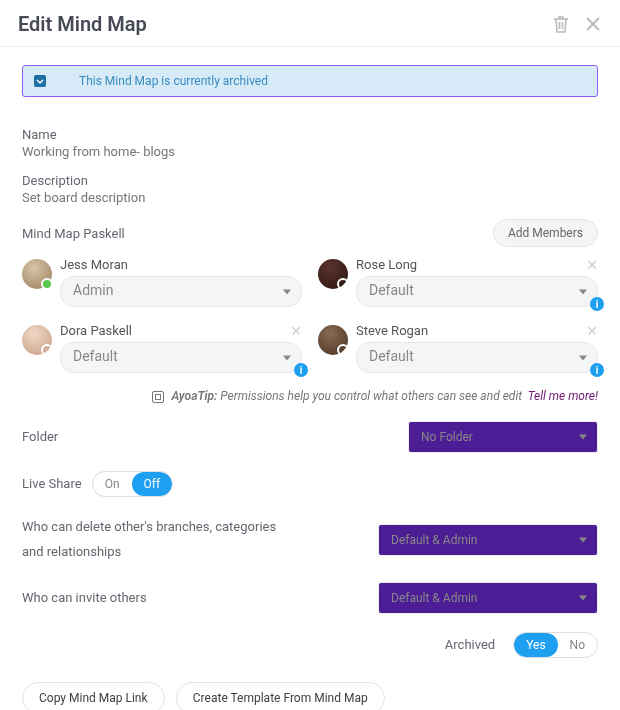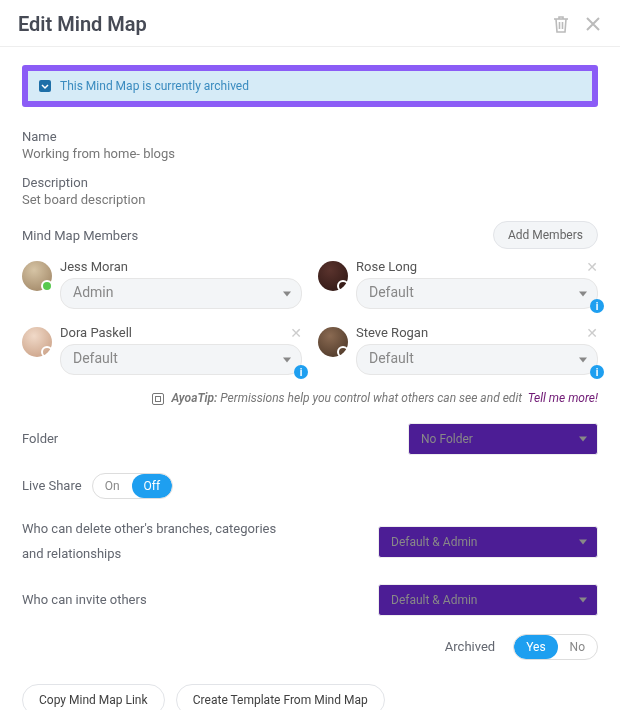--- a/index.html
+++ b/index.html
@@ -1,21 +1,21 @@
 <!DOCTYPE html>
 <html><head>
 <meta charset="utf-8">
 <style>
   * { box-sizing: border-box; margin: 0; padding: 0; font-family: -apple-system, BlinkMacSystemFont, "Segoe UI", Roboto, Helvetica, Arial, sans-serif; }
   body { width: 620px; height: 710px; background: #fff; color: #333; font-size: 13px; }
   .header { display: flex; align-items: center; padding: 12px 18px 10px 18px; border-bottom: 1px solid #eee; }
   .header h1 { font-size: 20px; font-weight: 600; color: #464a55; flex: 1; }
   .header .hicon { color: #bbb; margin-left: 14px; cursor: pointer; display: flex; align-items: center; }
   .content { padding: 18px 22px; }
-  .alert { background: #d6ebf7; border: 6px solid #8b5cf6; border-radius: 3px; padding: 8px 10px; display: flex; align-items: center; color: #3a8bbf; font-size: 12px; margin-bottom: 22px; }
+  .alert { background: #d6ebf7; border: 1px solid #8b5cf6; border-radius: 3px; padding: 8px 10px; display: flex; align-items: center; color: #3a8bbf; font-size: 12px; margin-bottom: 30px; gap: 24px; }
   .alert .aicon { margin-right: 8px; display: inline-flex; align-items: center; }
   .field { margin-bottom: 14px; }
   .field-label { color: #636770; font-size: 13px; margin-bottom: 2px; display: block; }
   .field-value { color: #777; font-size: 13px; }
   .members-header { display: flex; align-items: center; justify-content: space-between; margin-bottom: 10px; }
   .btn-pill { background: #f3f5f7; border: 1px solid #e2e4e8; border-radius: 16px; padding: 6px 14px; font-size: 12px; color: #666; cursor: pointer; }
   .members-grid { display: grid; grid-template-columns: 1fr 1fr; column-gap: 40px; row-gap: 18px; gap: 16px; }
   .member { display: flex; align-items: flex-start; position: relative; }
   .avatar { width: 30px; height: 30px; border-radius: 50%; flex-shrink: 0; margin-right: 8px; margin-top: 2px; position: relative; }
   .avatar::after { content: ''; position: absolute; width: 8px; height: 8px; border-radius: 50%; bottom: -1px; right: -1px; border: 2px solid #fff; }
@@ -84,21 +84,21 @@
     <span class="field-label">Name</span>
     <span class="field-value">Working from home- blogs</span>
   </div>
 
   <div class="field">
     <span class="field-label">Description</span>
     <span class="field-value">Set board description</span>
   </div>
 
   <div class="members-header">
-    <span class="field-label" style="margin:0">Mind Map Members</span>
+    <span class="field-label" style="margin:0">Mind Map Paskell</span>
     <button class="btn-pill">Add Members</button>
   </div>
 
   <div class="members-grid">
 
     <div class="member">
       <div class="avatar av1 online"></div>
       <div class="member-body">
         <div class="member-name">
           <span>Jess Moran</span>

